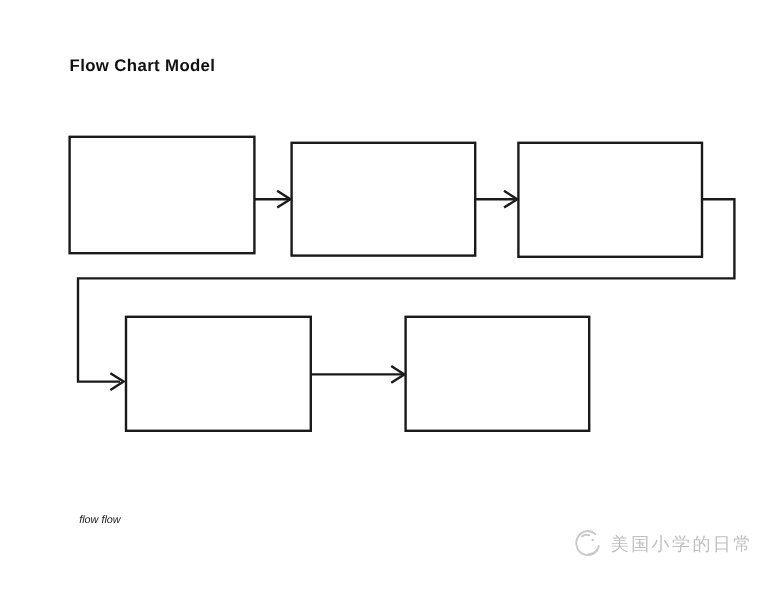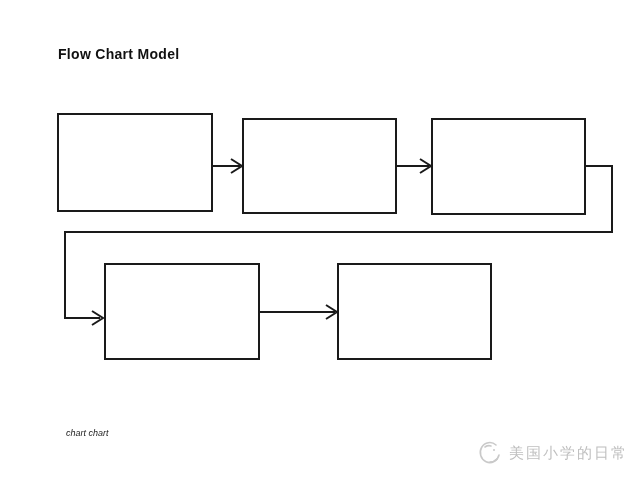--- a/index.html
+++ b/index.html
@@ -65,21 +65,21 @@
         <polyline points="92,311 103,318 92,325"></polyline>
       </g>
 
       <g>
         <line x1="259" y1="312" x2="335" y2="312"></line>
         <polyline points="326,305 337,312 326,319"></polyline>
       </g>
     </g>
   </svg>
 
-  <div class="caption">chart chart</div>
+  <div class="caption">flow flow</div>
 
   <div class="watermark">
     <svg class="wm-icon" width="28" height="30" viewBox="0 0 28 30" xmlns="http://www.w3.org/2000/svg">
       <g fill="none" stroke="#c9c9c9" stroke-width="1.6" stroke-linecap="round">
         <path d="M 20 7 A 9.5 10 0 1 0 23 17"></path>
         <path d="M 9 9 q 3 -2 6 -1"></path>
         <path d="M 21 21 q -3 3 -7 3"></path>
         <circle cx="18" cy="12" r="1" fill="#c9c9c9" stroke="none"></circle>
       </g>
     </svg>

